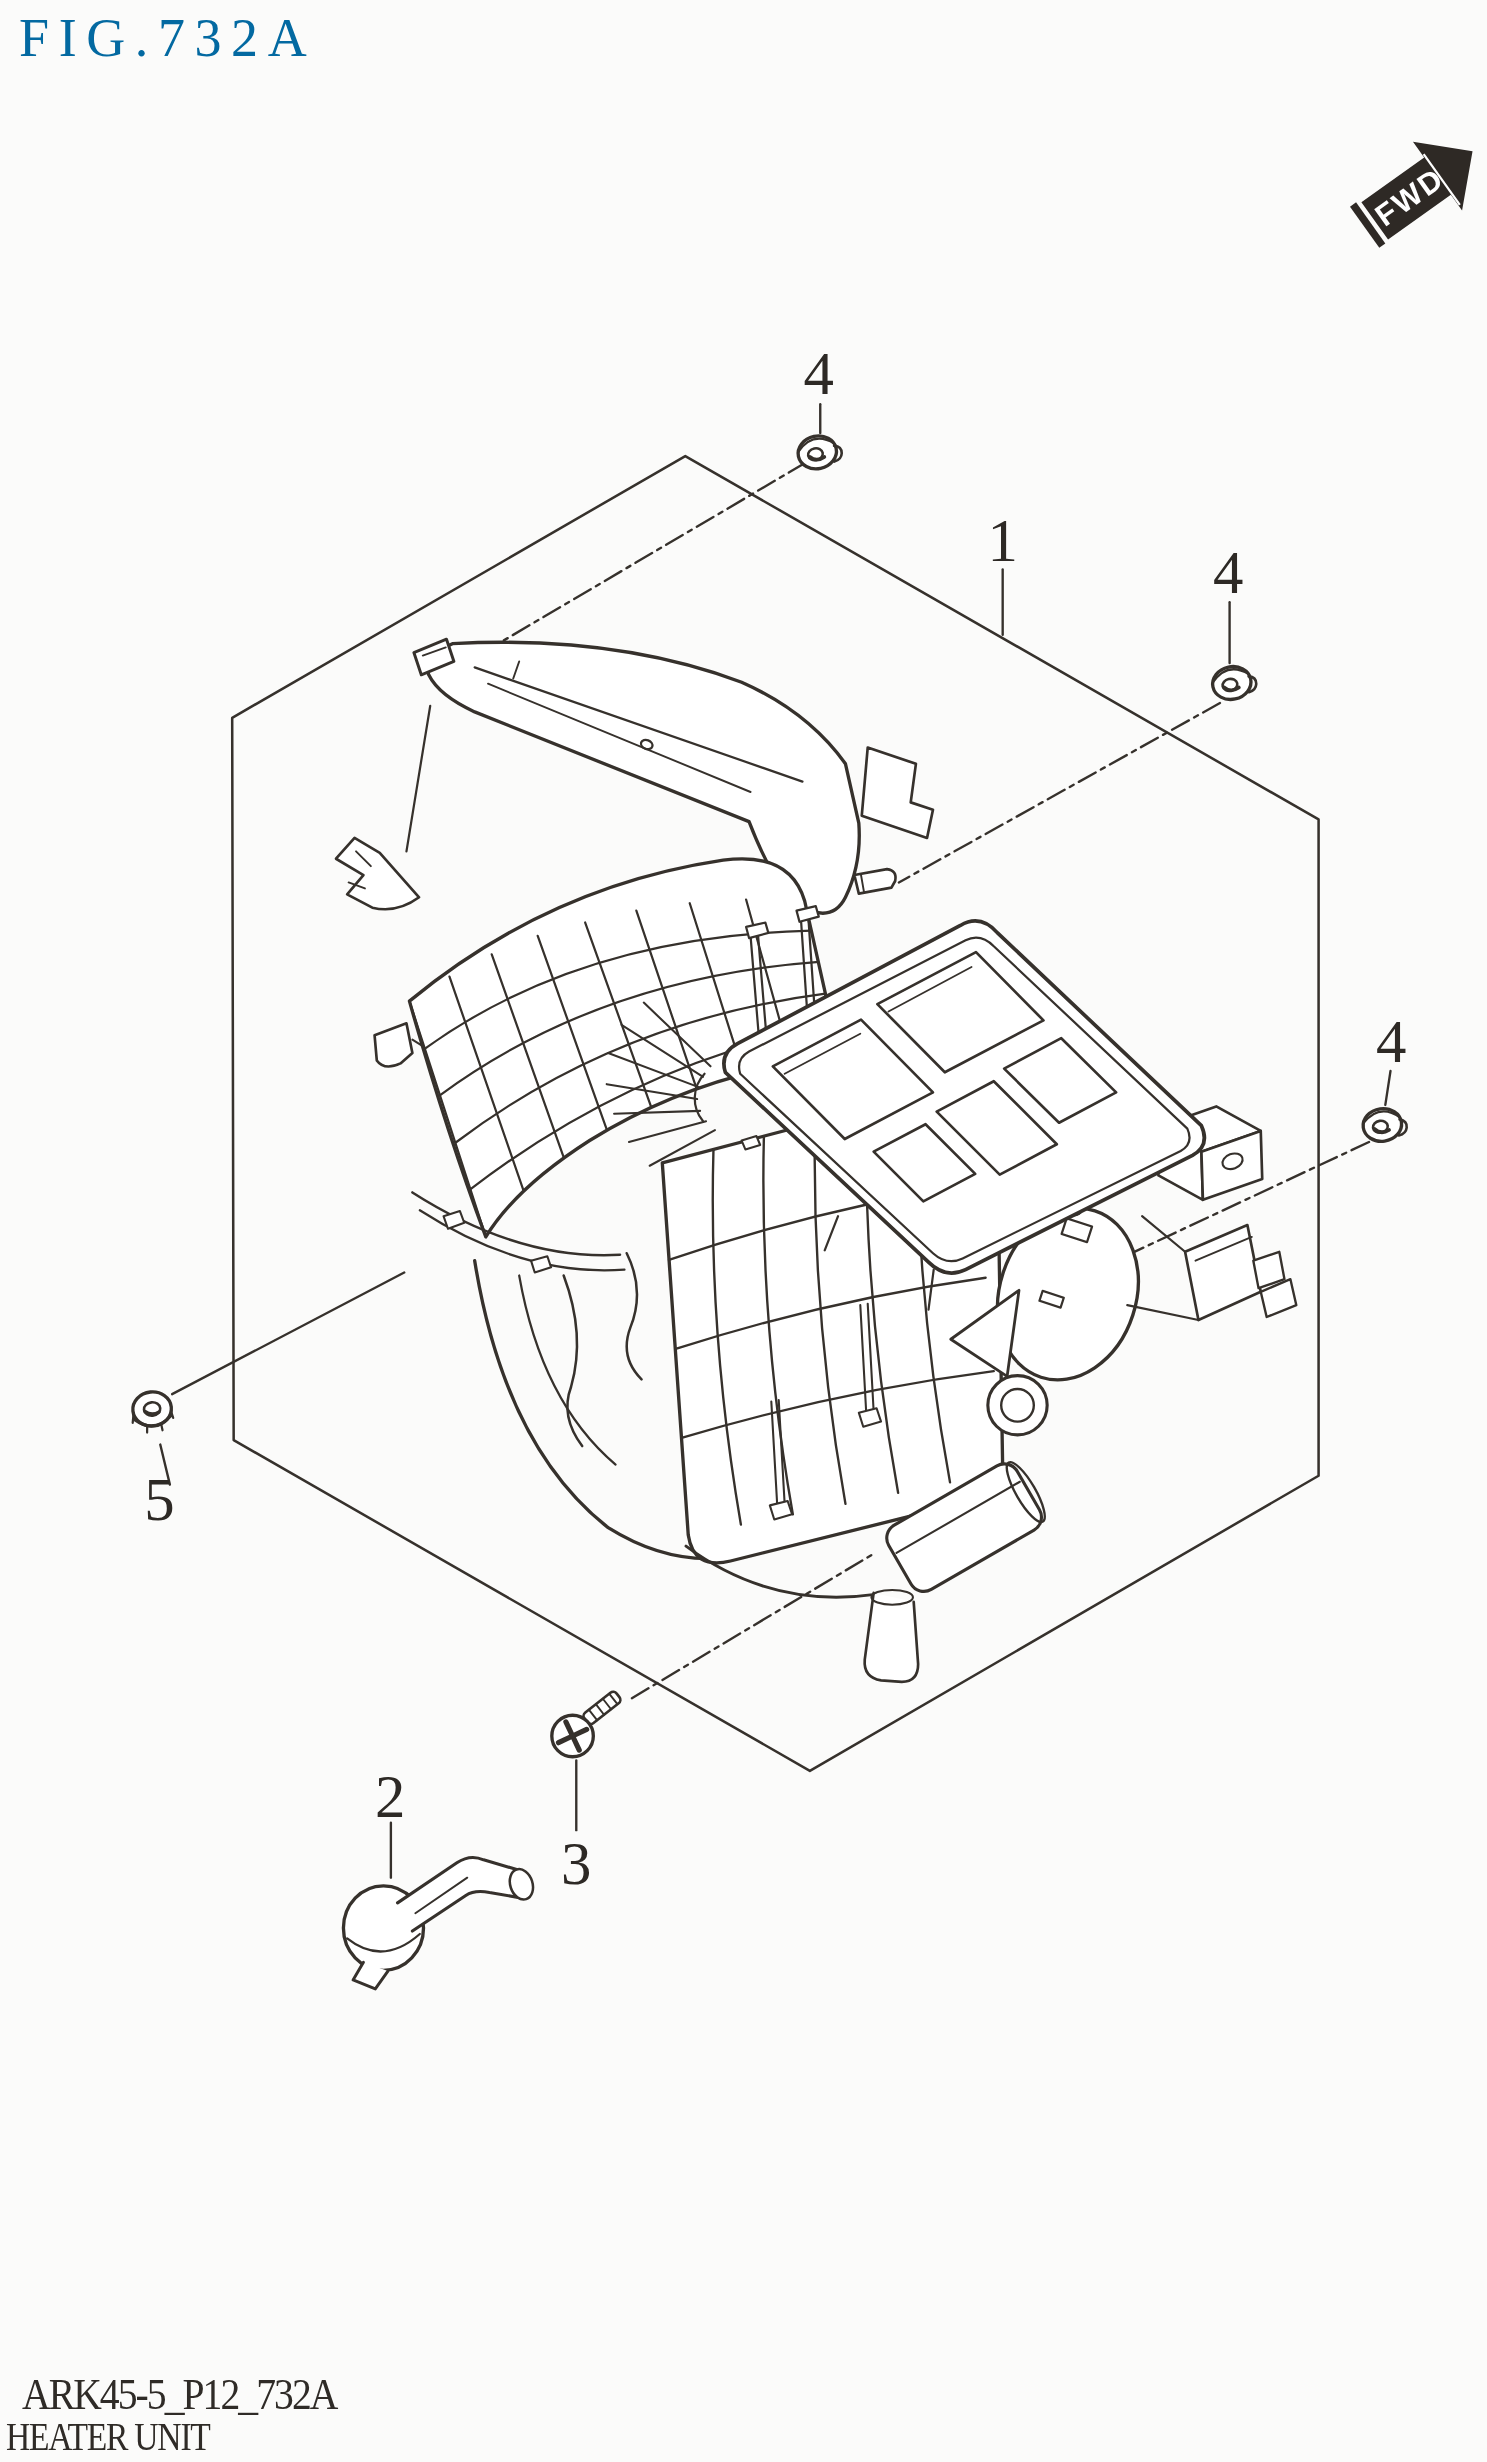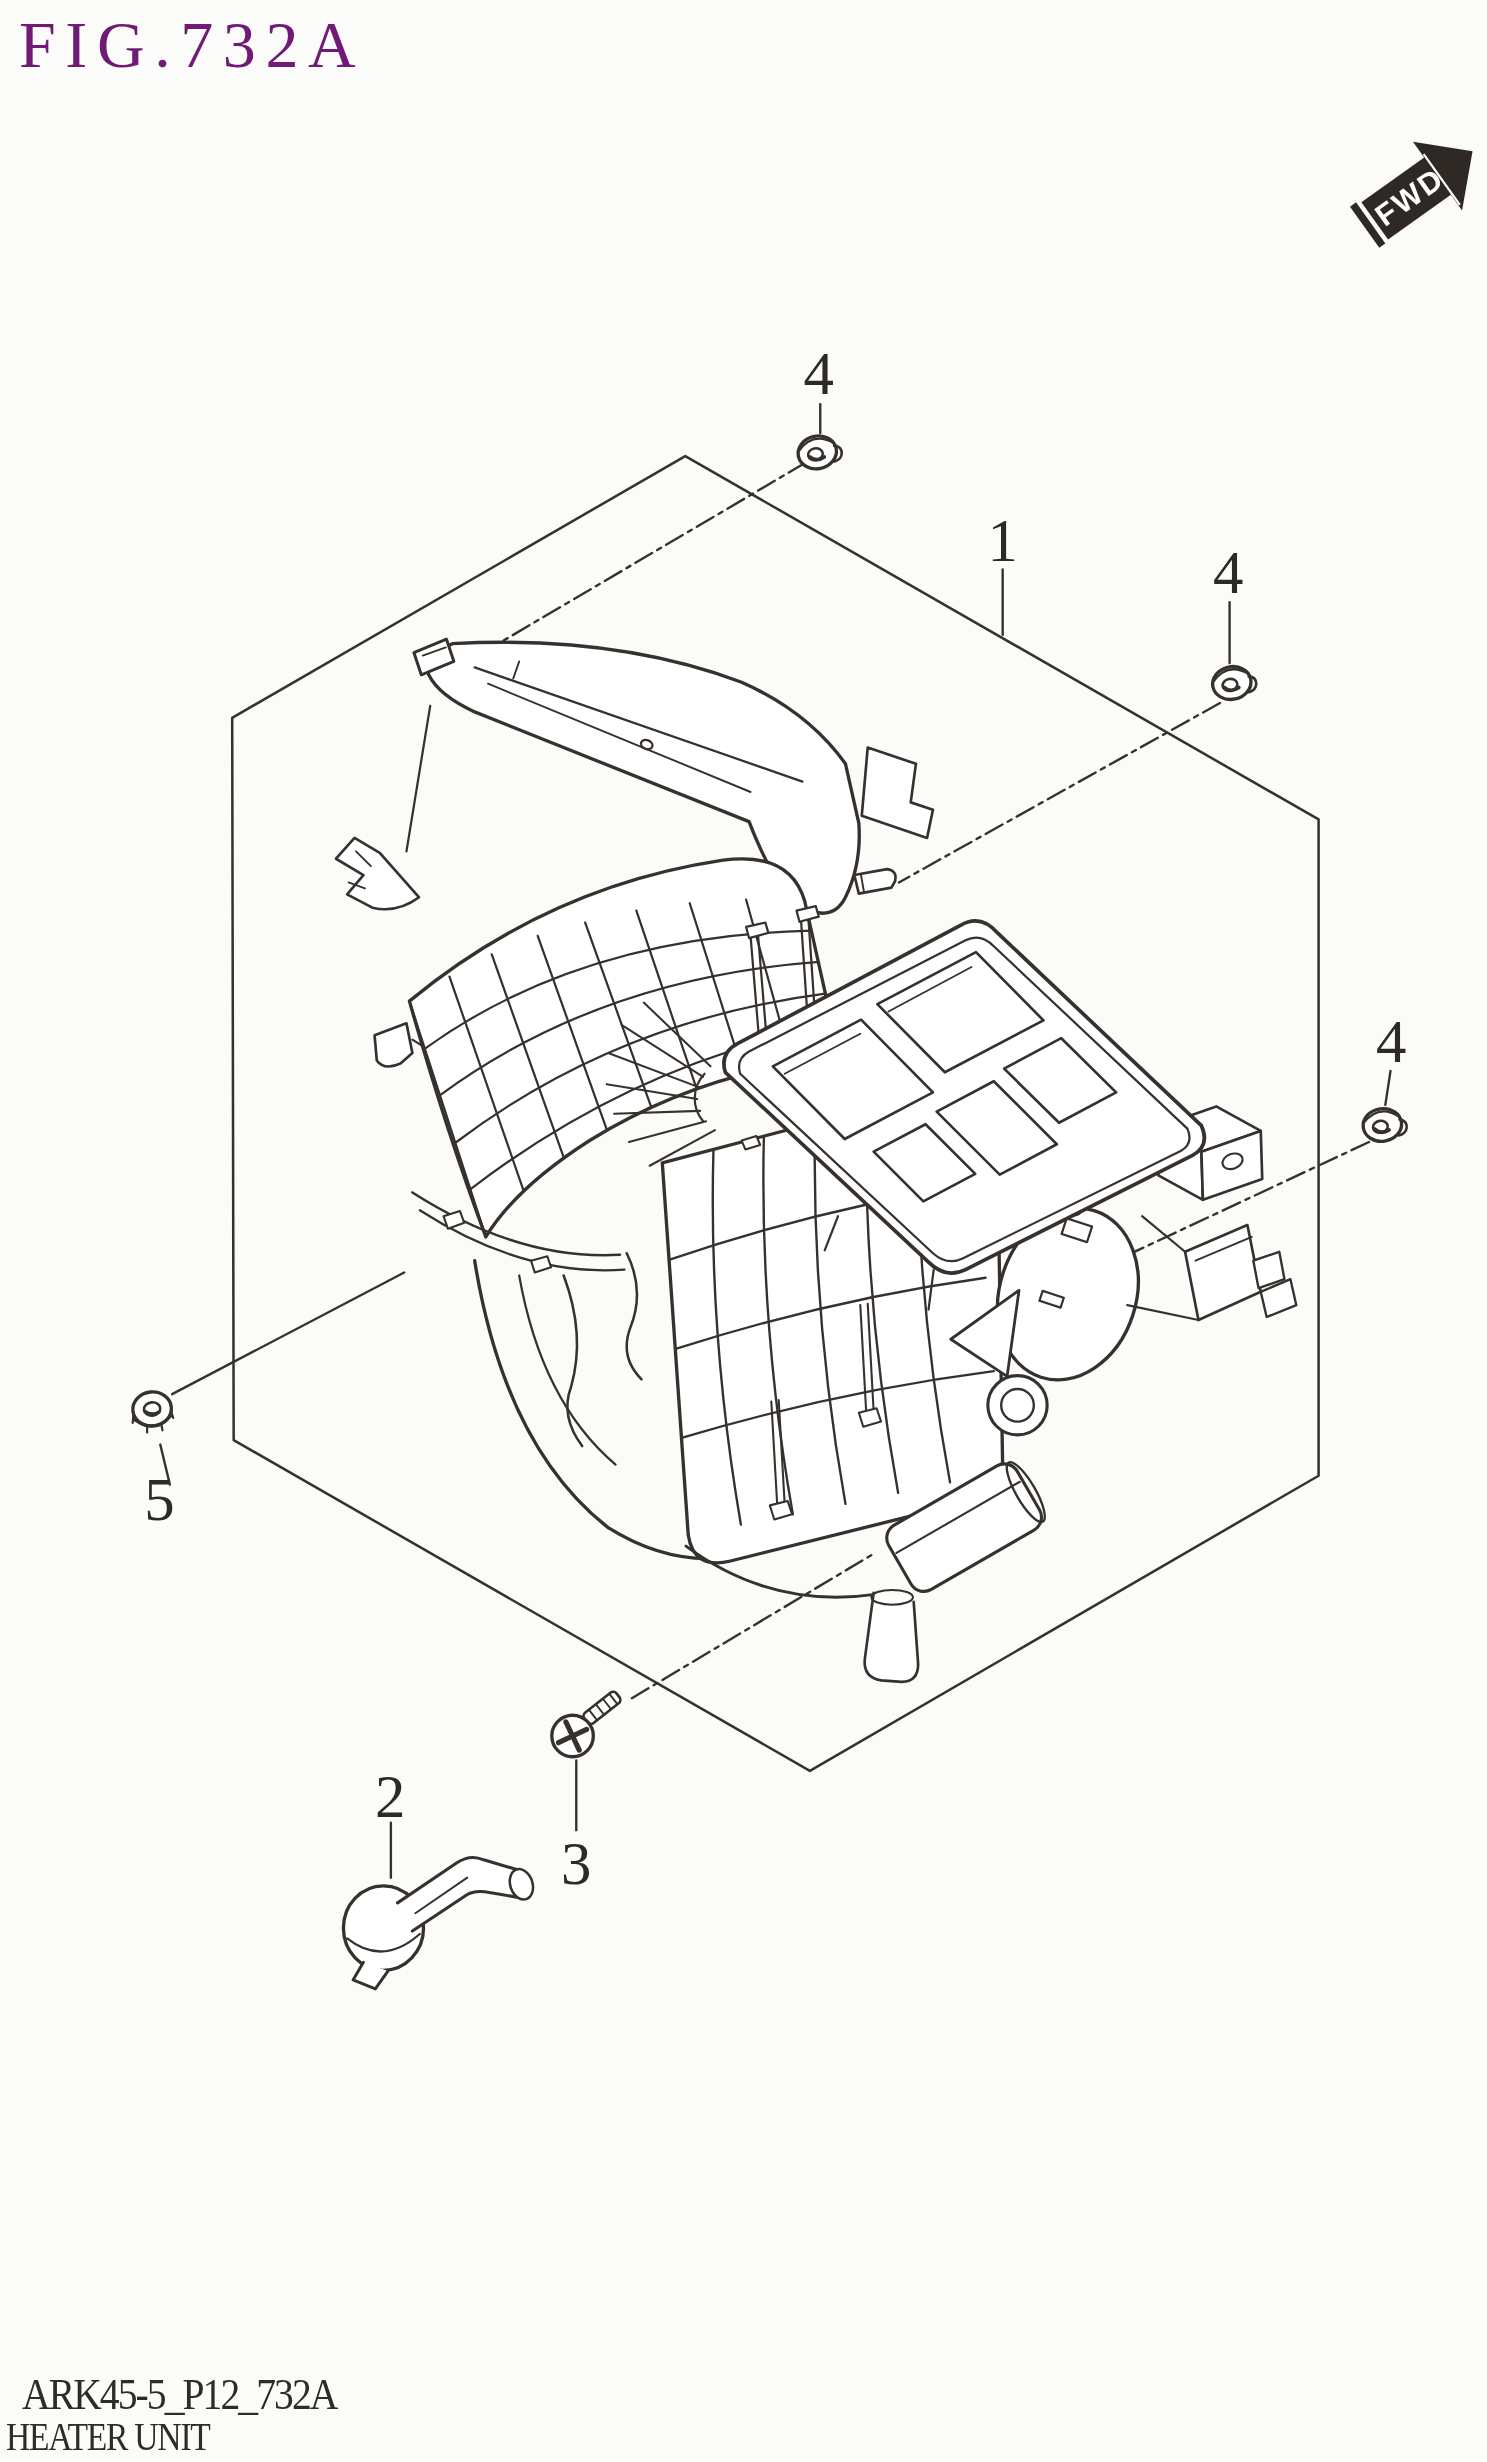--- a/index.html
+++ b/index.html
@@ -1,20 +1,20 @@
 <!DOCTYPE html>
 <html style="font-size:12px"><head>
 <meta charset="utf-8">
 <style>
   html,body{margin:0;padding:0;background:#ffffff;}
   body{width:1487px;height:2462px;position:relative;overflow:hidden;
        font-family:"Liberation Serif",serif;color:#2d2925;}
   .page{position:absolute;inset:0;background:#fbfbfa;}
-  .fig-title{position:absolute;left:19px;top:7.4px;font-size:66px;letter-spacing:9.6px;
-             color:#701a75;white-space:nowrap;}
+  .fig-title{position:absolute;left:19px;top:7.4px;font-size:54px;letter-spacing:9.6px;
+             color:#0369a1;white-space:nowrap;}
   .footer{position:absolute;left:0;top:2363px;width:668px;}
   .footer-code{position:absolute;left:22px;top:4.5px;font-size:45px;letter-spacing:-2.2px;
                transform:scaleX(.88);transform-origin:left top;white-space:nowrap;color:#2f2b27;}
   .footer-caption{position:absolute;left:6px;top:50px;font-size:40px;letter-spacing:-1.5px;
                transform:scaleX(.84);transform-origin:left top;white-space:nowrap;color:#2f2b27;}
   svg.art{position:absolute;left:0;top:0;}
   .ln{stroke:#36312c;fill:none;stroke-linecap:round;stroke-linejoin:round;}
   .fw{fill:#ffffff;}
   .callout{font-family:"Liberation Serif",serif;font-size:82px;fill:#2d2925;}
   .fwdtxt{font-family:"Liberation Sans",sans-serif;font-weight:700;font-size:41px;

